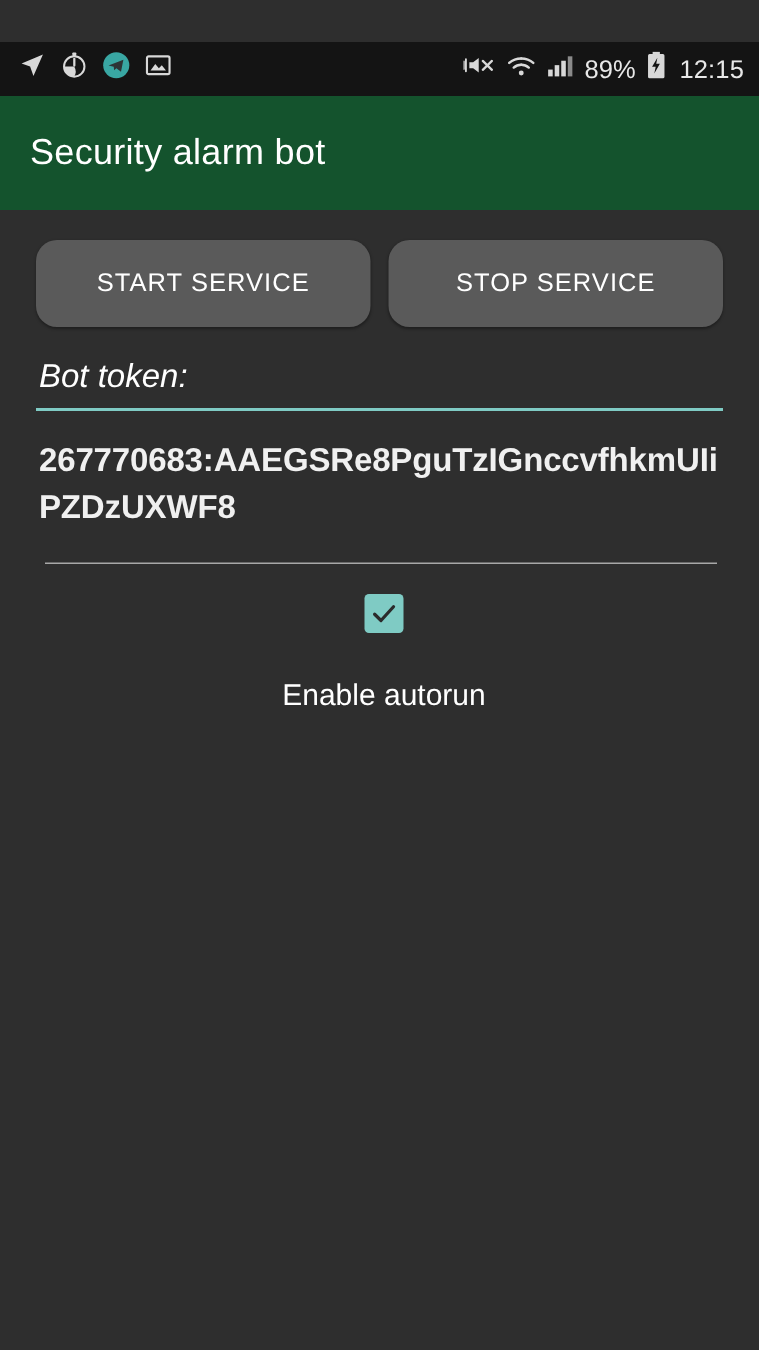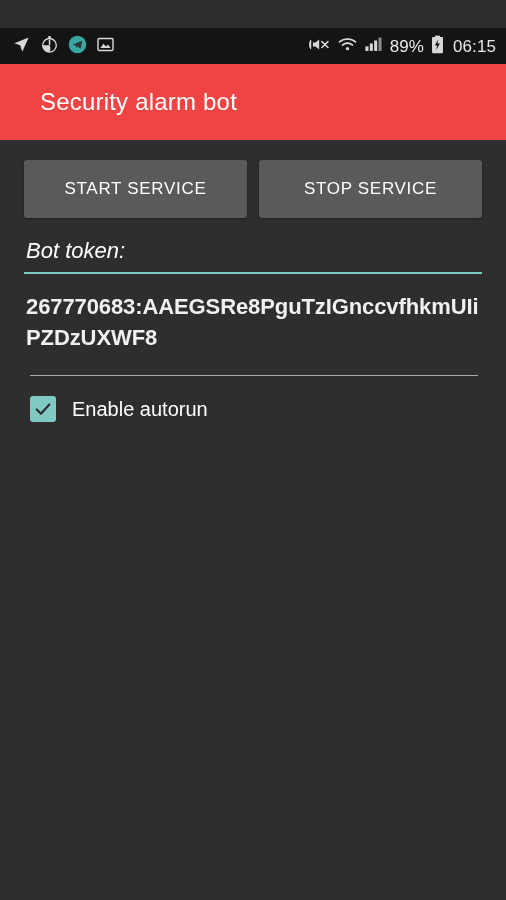--- a/index.html
+++ b/index.html
@@ -48,24 +48,24 @@
     font-size: 17px;
     letter-spacing: 0.1px;
     line-height: 1;
     font-family: "Liberation Sans", sans-serif;
   }
   .sb-clock { margin-left: 2px; }
 
   
   .app-bar {
     height: 76px;
-    background: #ef4444;
-    display: flex;
-    align-items: center;
-    padding: 0 40px;
+    background: #14532d;
+    display: flex;
+    align-items: center;
+    padding: 0 20px;
     flex: 0 0 auto;
     text-align: center;
   }
   .app-title {
     color: #ffffff;
     font-size: 24px;
     font-weight: normal;
     letter-spacing: 0.2px;
   }
 
@@ -79,21 +79,21 @@
 
   .button-row {
     display: flex;
     gap: 12px;
   }
   .svc-btn {
     flex: 1 1 0;
     height: 58px;
     background: #5a5a5a;
     border: none;
-    border-radius: 3px;
+    border-radius: 14px;
     color: #ffffff;
     font-size: 17px;
     font-family: "Liberation Sans", sans-serif;
     letter-spacing: 0.7px;
     cursor: pointer;
     box-shadow: 0 1px 2px rgba(0,0,0,0.35);
   }
 
   .field-block {
     margin-top: 20px;
@@ -127,21 +127,22 @@
     height: 1px;
     background: #a8a8a8;
     margin: 22px 4px 0 6px;
   }
 
   .check-row {
     display: flex;
     align-items: center;
     margin-top: 20px;
     padding-left: 6px;
-    gap: 16px;
+    gap: 30px;
+    flex-direction: column;
   }
   .checkbox {
     width: 26px;
     height: 26px;
     border-radius: 3px;
     background: #7fcbc4;
     display: flex;
     align-items: center;
     justify-content: center;
     cursor: pointer;
@@ -224,21 +225,21 @@
       <span class="sb-text">89%</span>
 
       <span class="sb-icon">
         <svg width="13" height="19" viewBox="0 0 14 20">
           <rect x="4.4" y="0.4" width="5.2" height="2" fill="#d8d8d8"></rect>
           <rect x="1.1" y="2" width="11.8" height="17.4" rx="1.1" fill="#d8d8d8"></rect>
           <path d="M7.8 4.6 4 11.1h2.6l-1 4.8 4-6.9H7z" fill="#141414"></path>
         </svg>
       </span>
 
-      <span class="sb-text sb-clock">06:15</span>
+      <span class="sb-text sb-clock">12:15</span>
 
     </div>
   </div>
 
   <div class="app-bar">
     <div class="app-title">Security alarm bot</div>
   </div>
 
   <div class="content">
 

